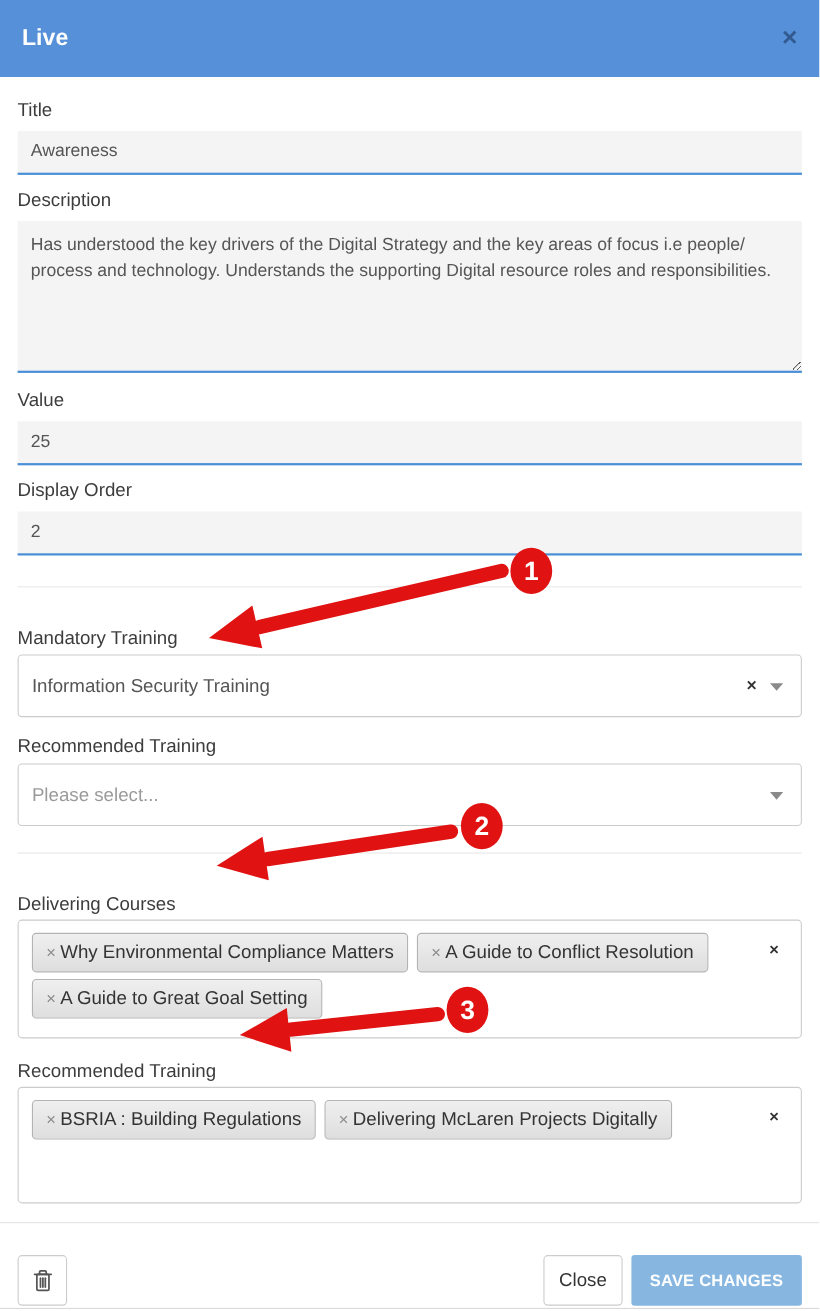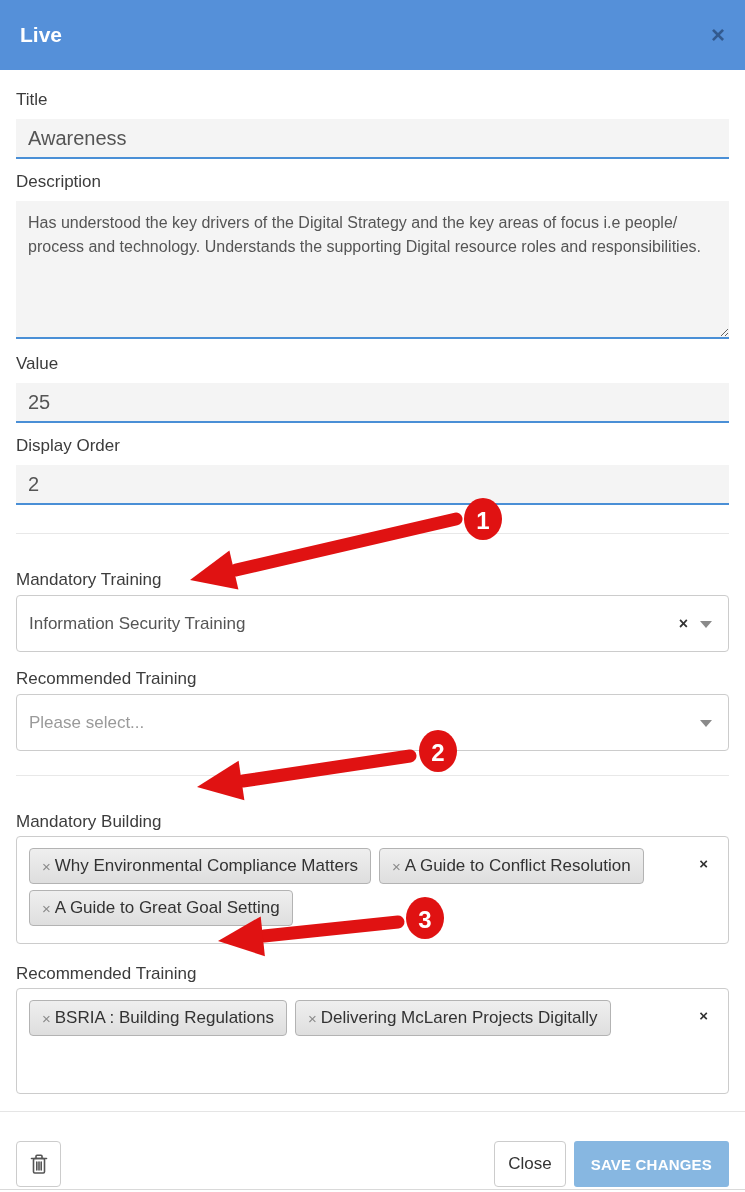--- a/index.html
+++ b/index.html
@@ -18,21 +18,21 @@
   .lbl-desc{margin-top:13px;}
   .lbl-value{margin-top:15px;}
   .lbl-display{margin-top:13px;}
   .lbl-mtrain{margin-top:36px;margin-bottom:5px;}
   .lbl-rtrain{margin-top:17px;margin-bottom:5px;}
   .lbl-mcourse{margin-top:36px;margin-bottom:4px;}
   .lbl-rcourse{margin-top:20px;margin-bottom:4px;}
 
   .text-input{display:block;width:100%;box-sizing:border-box;height:40px;
     background:#f4f4f4;border:none;border-bottom:2px solid #4a8fd6;border-radius:0;
-    font-family:inherit;font-size:20px;color:#555;padding:0 12px;outline:none;}
+    font-family:inherit;font-size:16px;color:#555;padding:0 12px;outline:none;}
   textarea.text-input{height:138px;padding:10px 12px;line-height:24px;resize:vertical;font-size:16px;}
 
   hr.divider{border:none;border-top:1px solid #e8e8e8;margin:28px 0 0;}
   hr.divider2{border:none;border-top:1px solid #e8e8e8;margin:24px 0 0;}
 
   .select-box{position:relative;height:57px;border:1px solid #ccc;border-radius:4px;
     background:#fff;display:flex;align-items:center;padding:0 56px 0 12px;box-sizing:border-box;}
   .select-value{font-size:17px;color:#555;}
   .select-placeholder{font-size:17px;color:#9a9a9a;text-align:center;}
   .select-clear{position:absolute;right:40px;top:50%;transform:translateY(-50%);
@@ -107,21 +107,21 @@
     </div>
 
     <label class="field-label lbl-rtrain">Recommended Training</label>
     <div class="select-box">
       <span class="select-placeholder">Please select...</span>
       <span class="select-caret"></span>
     </div>
 
     <hr class="divider2">
 
-    <label class="field-label lbl-mcourse">Mandatory Building</label>
+    <label class="field-label lbl-mcourse">Delivering Courses</label>
     <div class="multi-box mandatory">
       <span class="tag">
         <span class="tag-remove">×</span>
         <span>Why Environmental Compliance Matters</span>
       </span><span class="tag">
         <span class="tag-remove">×</span>
         <span>A Guide to Conflict Resolution</span>
       </span><span class="tag">
         <span class="tag-remove">×</span>
         <span>A Guide to Great Goal Setting</span>

